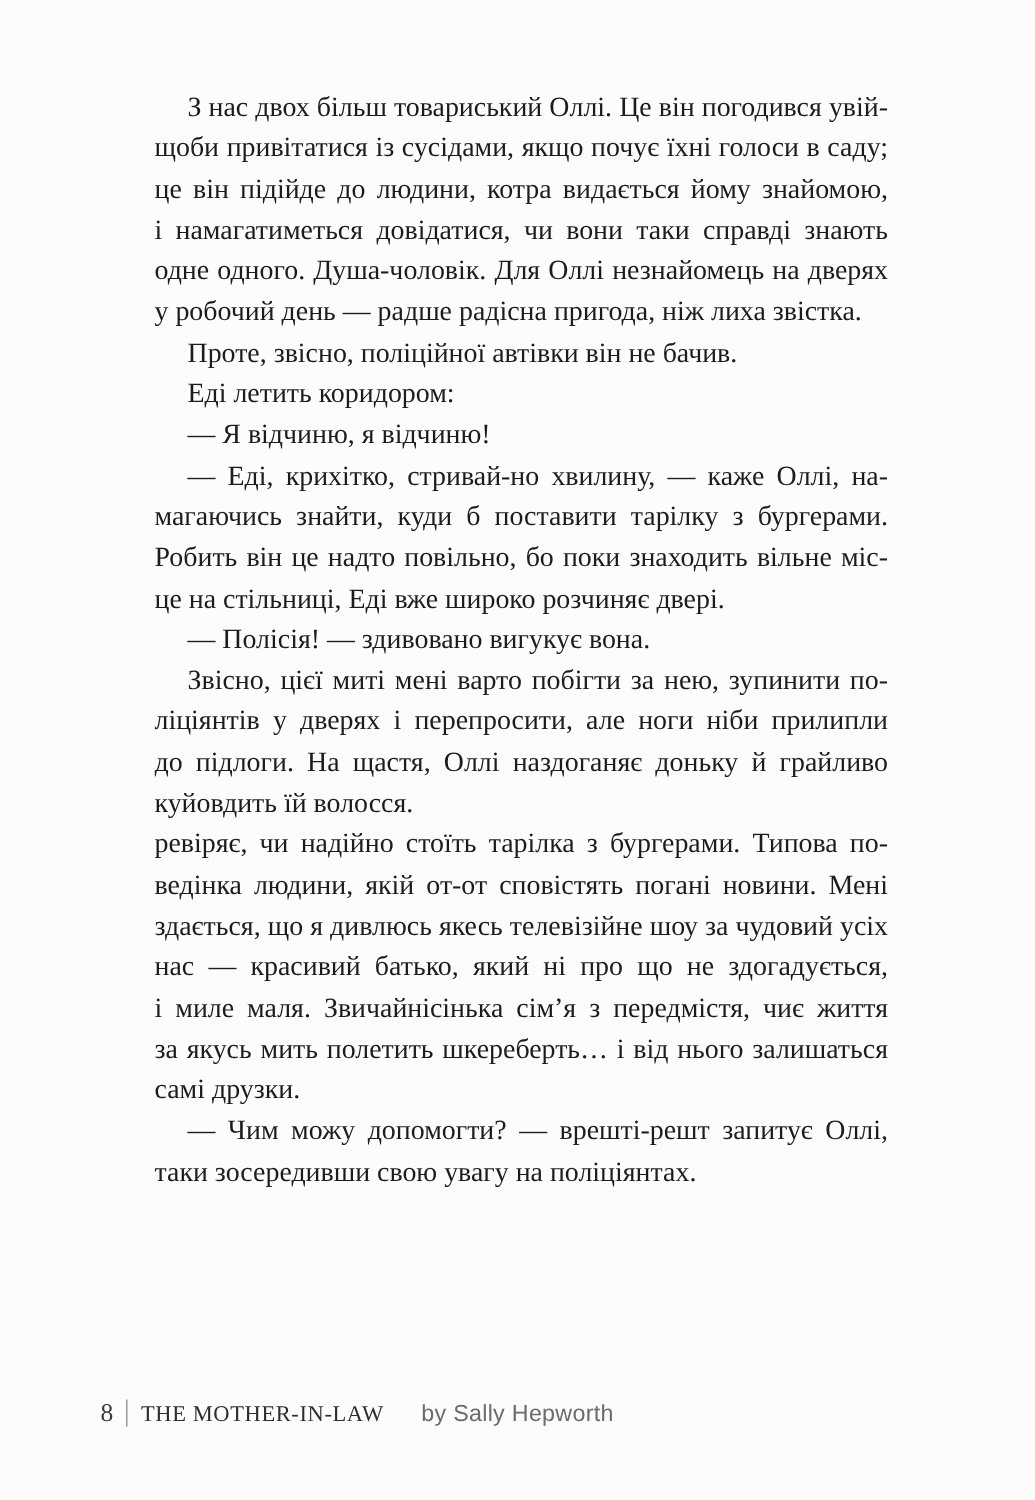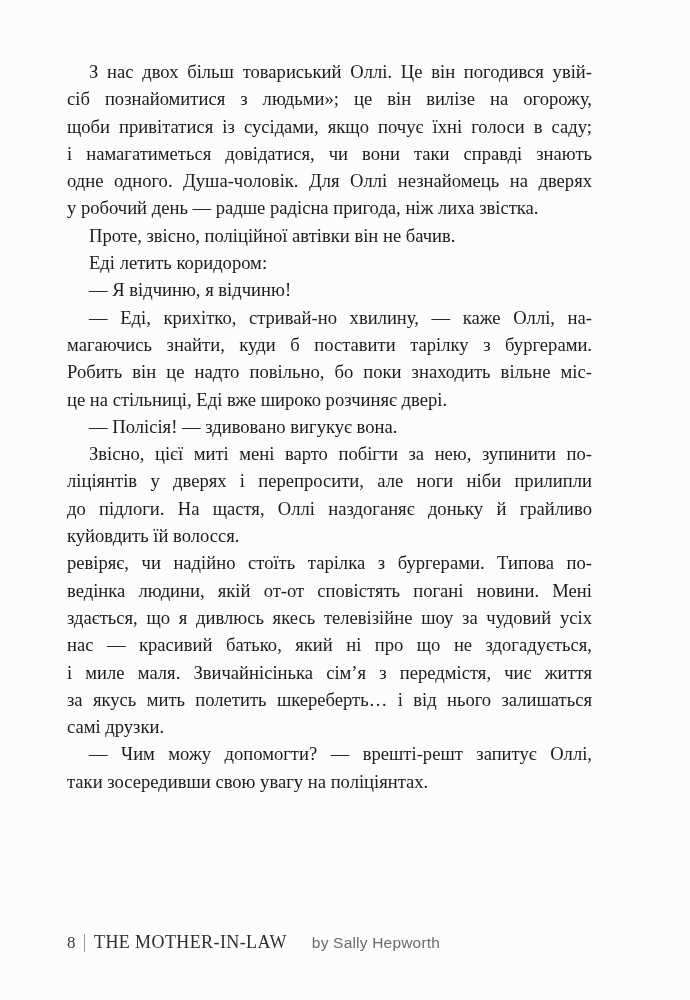--- a/index.html
+++ b/index.html
@@ -21,20 +21,21 @@
     top: 58px;
     width: 525px;
   }
   .line {
     font-size: 18.6px;
     line-height: 27.3px;
     height: 27.3px;
     overflow: hidden;
     text-align: justify;
     text-align-last: justify;
+    margin-left: 36px;
     -moz-text-align-last: justify;
   }
   .line.last {
     text-align-last: left;
     -moz-text-align-last: left;
   }
   .line.indent {
     text-indent: 22px;
   }
   .footer {
@@ -51,40 +52,40 @@
   }
   .footer-separator {
     display: inline-block;
     width: 0;
     border-left: 1.5px solid #9a9a9a;
     height: 18px;
     margin: 0 9px 0 8px;
     align-self: center;
   }
   .book-title {
-    font-size: 18px;
+    font-size: 15px;
     letter-spacing: 0.4px;
     color: #2e2e2e;
     font-family: "Liberation Serif", serif;
   }
   .author-credit {
     font-size: 15.5px;
     color: #6b6b6b;
     font-family: "Liberation Sans", sans-serif;
     margin-left: 25px;
     letter-spacing: 0.2px;
   }
 </style>
 </head>
 <body>
 
 <div class="text-block">
     <div class="line indent">З нас двох більш товариський Оллі. Це він погодився увій-</div>
-    <div class="line">сіб познайомитися з людьми»; це він вилізе на огорожу,</div>
     <div class="line">щоби привітатися із сусідами, якщо почує їхні голоси в саду;</div>
+    <div class="line">це він підійде до людини, котра видається йому знайомою,</div>
     <div class="line">і намагатиметься довідатися, чи вони таки справді знають</div>
     <div class="line">одне одного. Душа-чоловік. Для Оллі незнайомець на дверях</div>
     <div class="line last">у робочий день — радше радісна пригода, ніж лиха звістка.</div>
     <div class="line indent last">Проте, звісно, поліційної автівки він не бачив.</div>
     <div class="line indent last">Еді летить коридором:</div>
     <div class="line indent last">— Я відчиню, я відчиню!</div>
     <div class="line indent">— Еді, крихітко, стривай-но хвилину, — каже Оллі, на-</div>
     <div class="line">магаючись знайти, куди б поставити тарілку з бургерами.</div>
     <div class="line">Робить він це надто повільно, бо поки знаходить вільне міс-</div>
     <div class="line last">це на стільниці, Еді вже широко розчиняє двері.</div>

